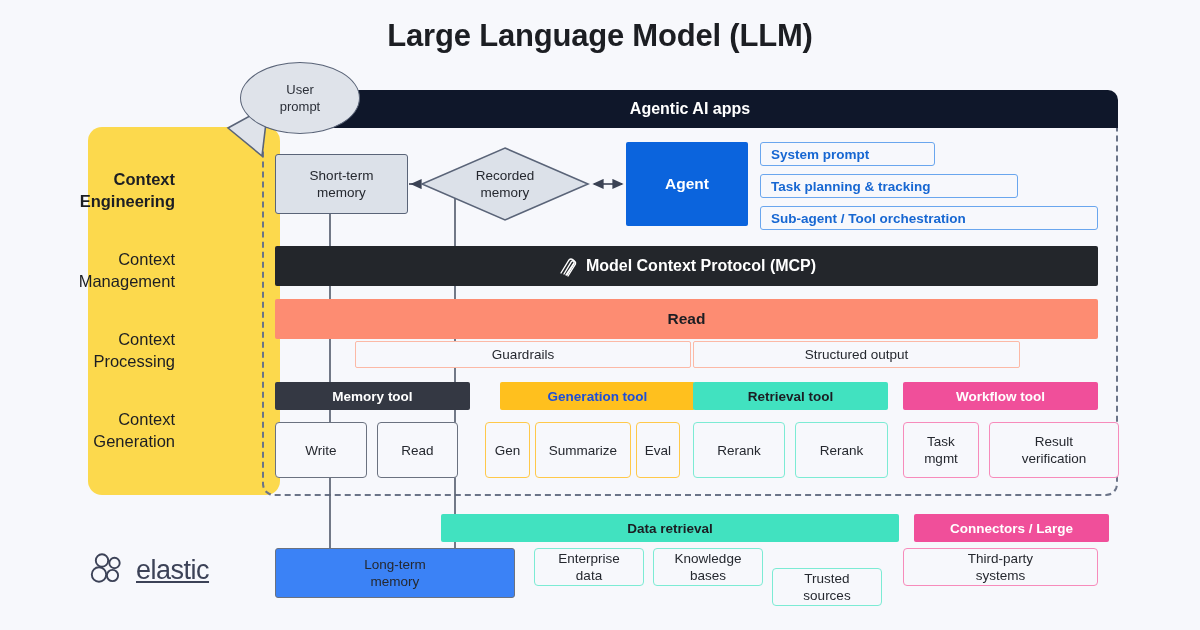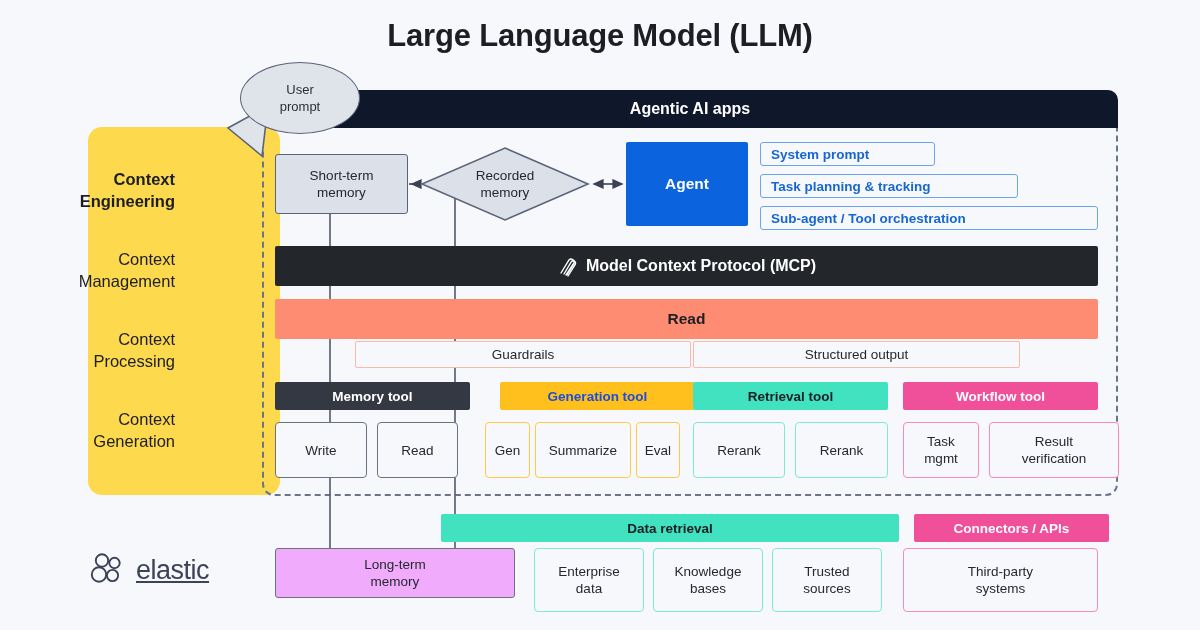--- a/index.html
+++ b/index.html
@@ -157,30 +157,30 @@
 
   
   .bottom-header {
     position: absolute; top: 514px; height: 28px;
     display: flex; align-items: center; justify-content: center;
     font-size: 13.5px; font-weight: bold;
     border-radius: 2px;
     margin-left: 11px;
   }
   .bottom-item {
-    position: absolute; top: 548px; height: 64px;
+    position: absolute; top: 548px; height: 38px;
     background: #f7f8fc;
     border-radius: 4px;
     display: flex; align-items: center; justify-content: center;
     text-align: center;
     font-size: 13.5px; line-height: 17px; color: #25282f;
   }
   #long-term-memory {
     left: 275px; top: 548px; width: 240px; height: 50px;
-    background: #f0abfc; border: 1.6px solid #6b7280;
+    background: #3b82f6; border: 1.6px solid #6b7280;
     border-radius: 3px;
     display: flex; align-items: center; justify-content: center;
     text-align: center; font-size: 13.5px; line-height: 17px;
     color: #25282f;
   }
 
   
   #elastic-logo {
     left: 88px; top: 548px; width: 190px; height: 44px;
     display: flex; align-items: center; gap: 8px;
@@ -338,26 +338,26 @@
 
   <div class="bottom-header" style="left:430px; width:458px; background:#41e2c0; color:#1c1e23;">
     <span>Data retrieval</span>
   </div>
   <div class="bottom-item" style="left:534px; width:110px; border:1.5px solid #7cebd4;">
     <span>Enterprise<br>data</span>
   </div>
   <div class="bottom-item" style="left:653px; width:110px; border:1.5px solid #7cebd4;">
     <span>Knowledge<br>bases</span>
   </div>
-  <div class="bottom-item" style="left:772px; width:110px; border:1.5px solid #7cebd4;">
+  <div class="bottom-item" style="left:772px; width:110px; border:1.5px solid #7cebd4;margin-top:20px;">
     <span>Trusted<br>sources</span>
   </div>
 
   <div class="bottom-header" style="left:903px; width:195px; background:#f04f9a; color:#ffffff;">
-    <span>Connectors / APIs</span>
+    <span>Connectors / Large</span>
   </div>
   <div class="bottom-item" style="left:903px; width:195px; border:1.5px solid #f78bbb;">
     <span>Third-party<br>systems</span>
   </div>
 
   <div class="abs" id="long-term-memory">
     <span>Long-term<br>memory</span>
   </div>
 
   <div class="abs" id="elastic-logo">

